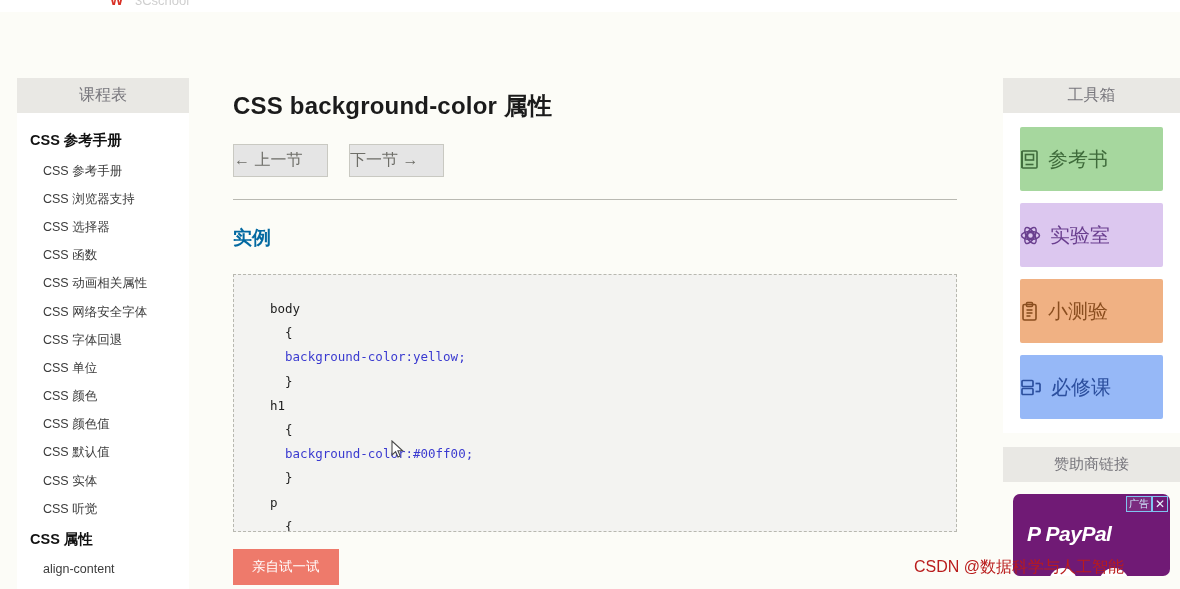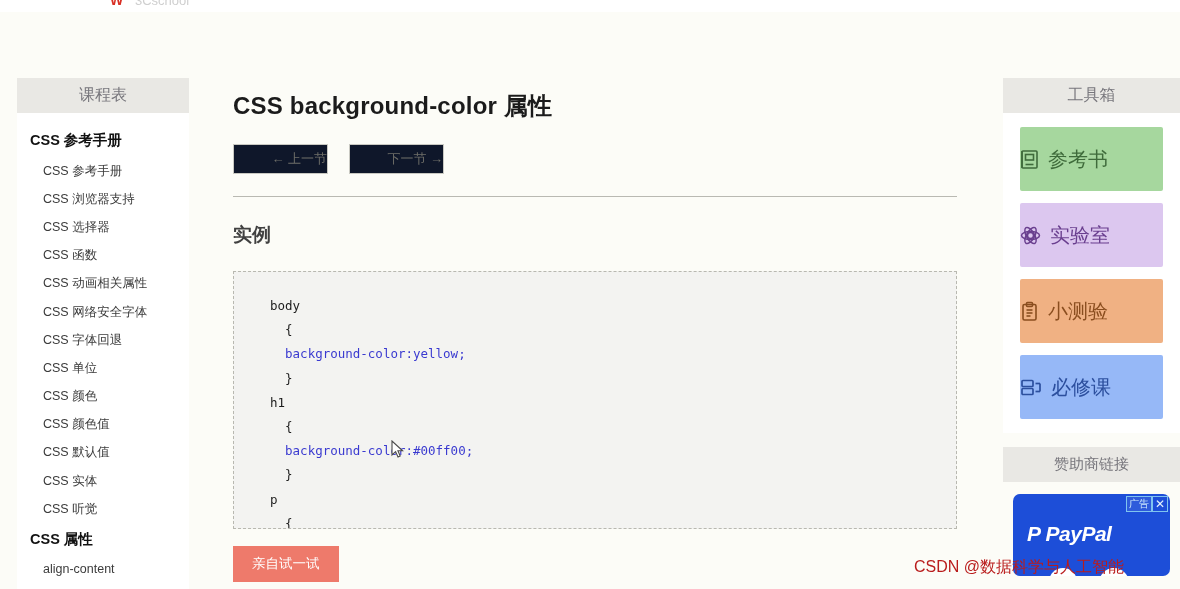--- a/index.html
+++ b/index.html
@@ -70,31 +70,31 @@
   .col-main {
     position: absolute; left: 189px; top: 78px; width: 812px; height: 511px;
     background: #fcfcf7; padding: 0 22px;
   }
   .page-title {
     font-size: 24px; font-weight: bold; color: #1b1b1b;
     padding: 12px 0 0 22px; letter-spacing: .2px;
   }
   .navbtn-row { display: flex; gap: 21px; padding: 22px 0 0 22px; }
   .navbtn {
-    border: 1px solid #c9c9c2; background: #0f172a;
-    font-size: 13px; color: #6e6e68;
-    padding: 5px 0; text-align: right; cursor: pointer;
+    border: 1px solid #c9c9c2; background: #e5e5e5;
+    font-size: 16px; color: #6e6e68;
+    padding: 5px 0; text-align: left; cursor: pointer;
   }
   .navbtn.prev { width: 95px; }
   .navbtn.next { width: 95px; }
   .hr {
     margin: 22px 22px 0 22px; height: 1px; background: #b9b9b2;
   }
   .section-title {
-    font-size: 19px; font-weight: bold; color: #404040;
+    font-size: 19px; font-weight: bold; color: #0369a1;
     padding: 25px 0 0 22px;
   }
   .codebox {
     margin: 23px 22px 0 22px; height: 258px;
     background: #f3f3f1; border: 1px dashed #b8b8b0;
     padding: 22px 0 0 36px;
     font-family: "DejaVu Sans Mono", "Liberation Mono", monospace;
     font-size: 12.5px; line-height: 24.2px; color: #1c1c1c;
     white-space: pre; overflow: hidden;
   }
@@ -123,21 +123,21 @@
   .tb-blue   { background: #96b8f7; color: #2c4f9e; }
   .spon-head {
     height: 35px; background: #e9e8e4; margin-top: 14px;
     display: flex; align-items: center; justify-content: center;
     font-size: 15px; color: #77767c;
   }
 
   
   .ad {
     position: absolute; left: 1013px; top: 494px; width: 157px; height: 82px;
-    background: #1d4ed8; overflow: hidden; border-radius: 7px;
+    background: #701a75; overflow: hidden; border-radius: 7px;
   }
   .ad-tags {
     position: absolute; right: 2px; top: 2px; display: flex; gap: 0;
   }
   .ad-tag {
     border: 1px solid #7fc4ef; color: #cfe9fb; font-size: 10px;
     padding: 0 2px; line-height: 14px; background: rgba(255,255,255,.08);
     cursor: pointer;
   }
   .ad-x {

